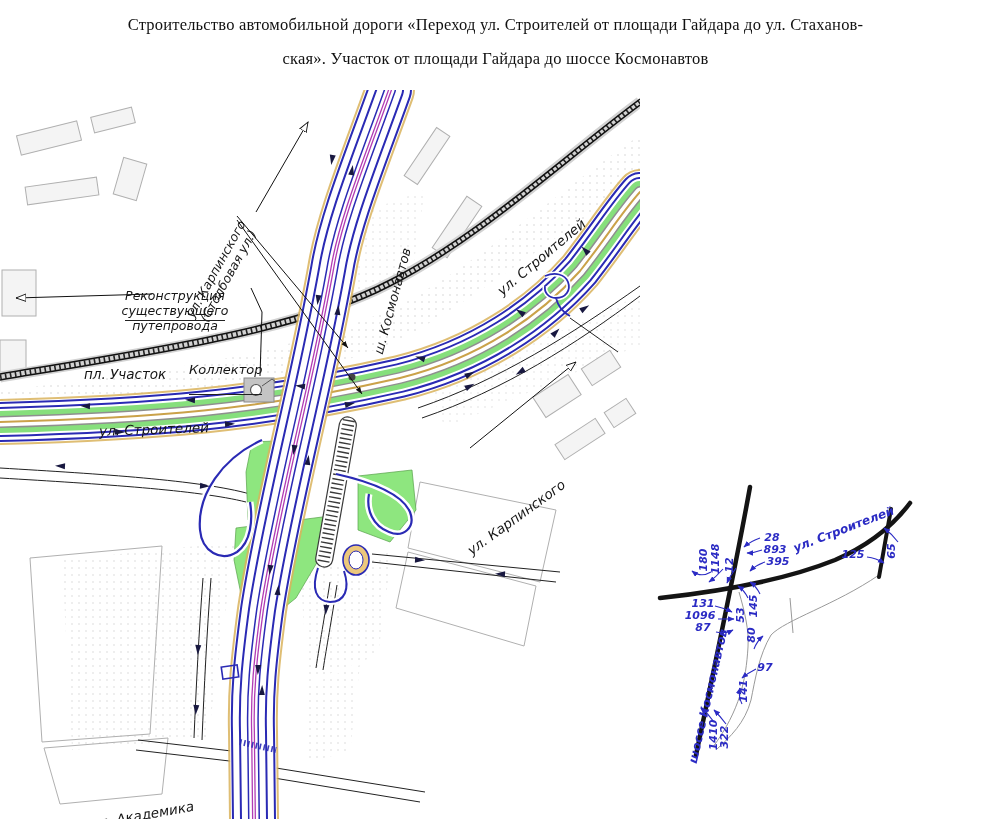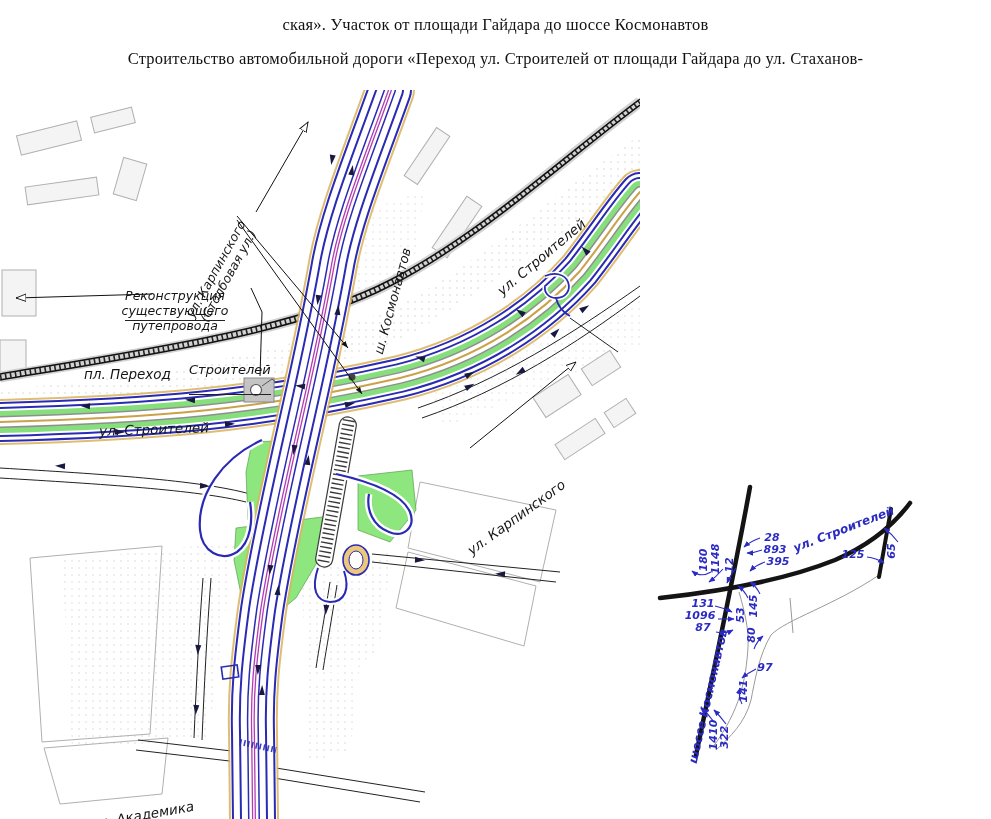--- a/index.html
+++ b/index.html
@@ -28,22 +28,22 @@
   #flow-wrap{position:absolute;left:655px;top:465px;width:336px;height:330px;text-align:right;}
   .fc{font:italic 600 11px "DejaVu Sans",sans-serif;fill:#2b2bc4;text-anchor:middle;}
   .fs{font:italic 600 12px "DejaVu Sans",sans-serif;fill:#2b2bc4;text-anchor:middle;}
 </style>
 </head>
 <body>
 
 <div class="page">
 
   <div class="title">
+    <div>Строительство автомобильной дороги «Переход ул. Строителей от площади Гайдара до ул. Стаханов-</div>
     <div>ская». Участок от площади Гайдара до шоссе Космонавтов</div>
-    <div>Строительство автомобильной дороги «Переход ул. Строителей от площади Гайдара до ул. Стаханов-</div>
   </div>
 
   <div id="map-wrap">
     <svg width="640" height="729" viewBox="0 0 640 729">
       <defs>
         <pattern id="stip" width="7" height="7" patternUnits="userSpaceOnUse">
           <circle cx="2" cy="2" r="0.8" fill="#b9b9b9"></circle>
         </pattern>
         <marker id="m-open" markerWidth="12" markerHeight="10" refX="10" refY="4.5" orient="auto">
           <path d="M10,4.5 L0,0.8 L0,8.2 Z" fill="#fff" stroke="#111" stroke-width="0.9"></path>
@@ -215,22 +215,22 @@
     
     <div class="mlbl lbl-karp-top">
       <div>ул. Карпинского</div>
       <div>(Столбовая ул.)</div>
     </div>
     <div class="mlbl lbl-recon">
       <div><span class="u">Реконструкция</span></div>
       <div>существующего</div>
       <div>путепровода</div>
     </div>
-    <div class="mlbl lbl-gaidara">пл. Переход</div>
-    <div class="mlbl lbl-kollektor"><span class="u">Строителей</span></div>
+    <div class="mlbl lbl-gaidara">пл. Участок</div>
+    <div class="mlbl lbl-kollektor"><span class="u">Коллектор</span></div>
     <div class="mlbl lbl-stroiteley-left">ул. Строителей</div>
     <div class="mlbl lbl-kosmonavtov">ш. Космонавтов</div>
     <div class="mlbl lbl-stroiteley-ne">ул. Строителей</div>
     <div class="mlbl lbl-karp-se">ул. Карпинского</div>
     <div class="mlbl lbl-vavilova">
       <div>ул. Академика</div>
       <div>Вавилова</div>
     </div>
     
   </div>

